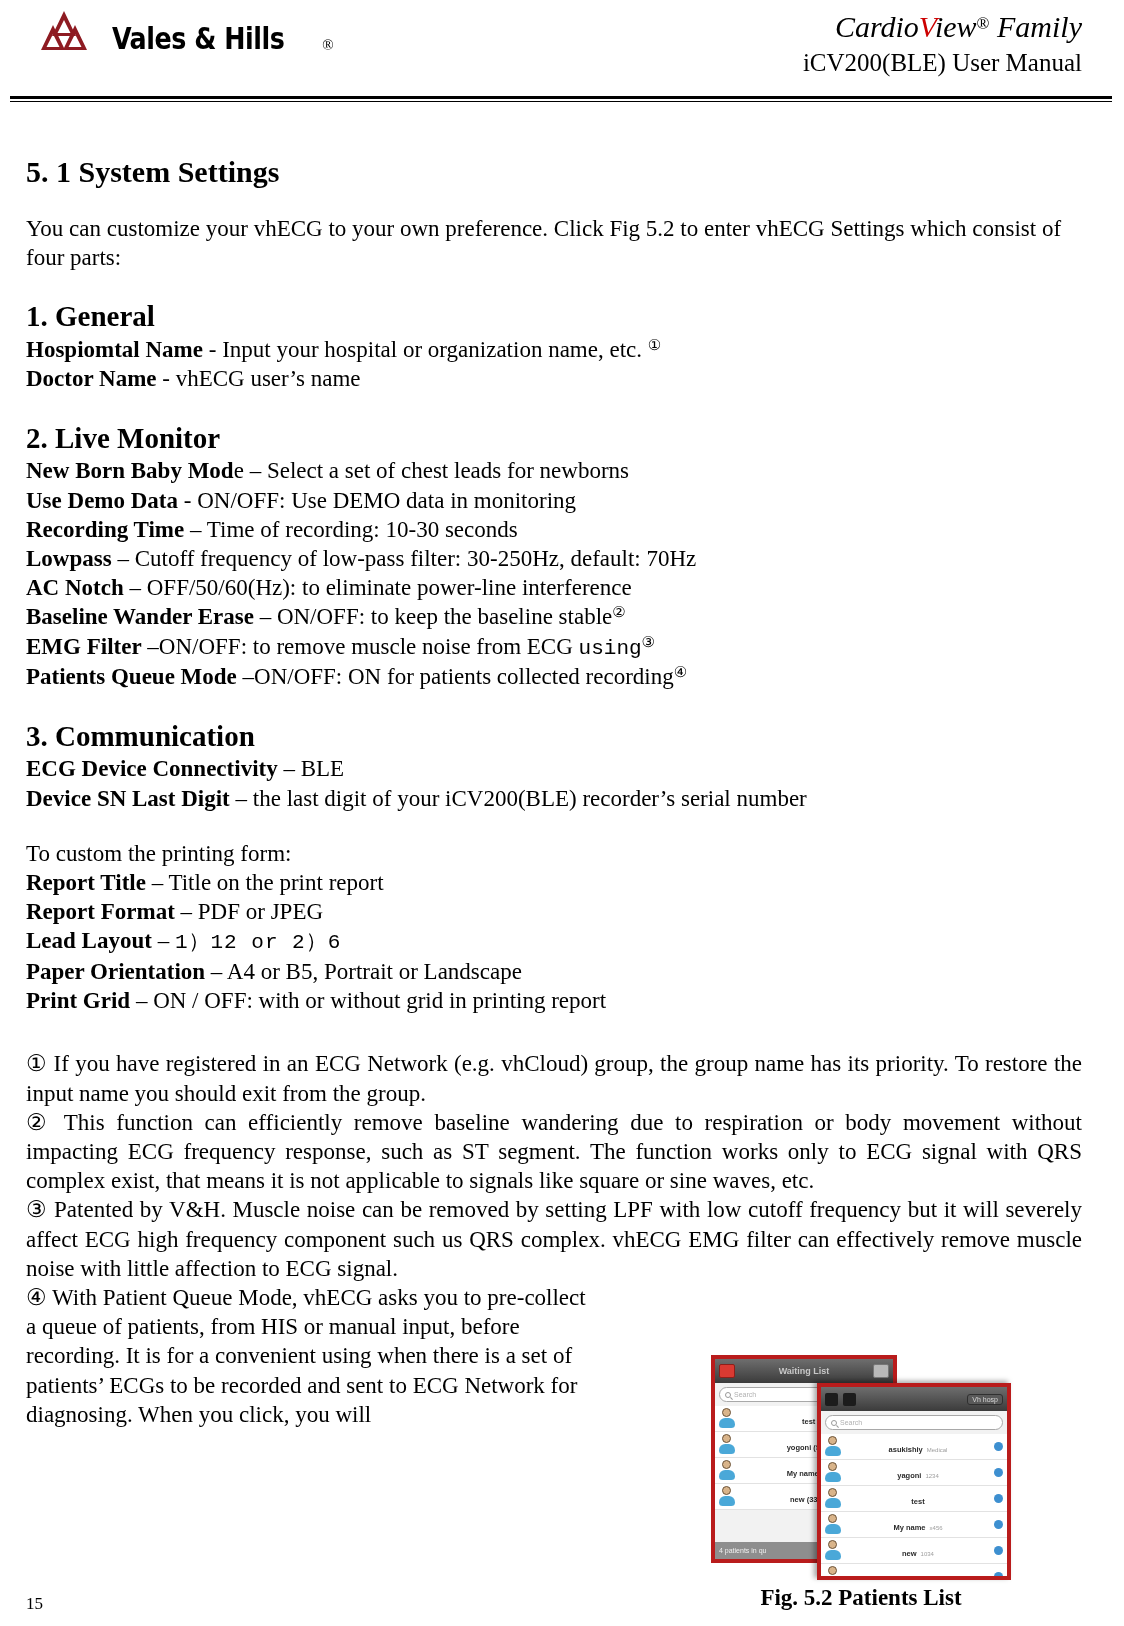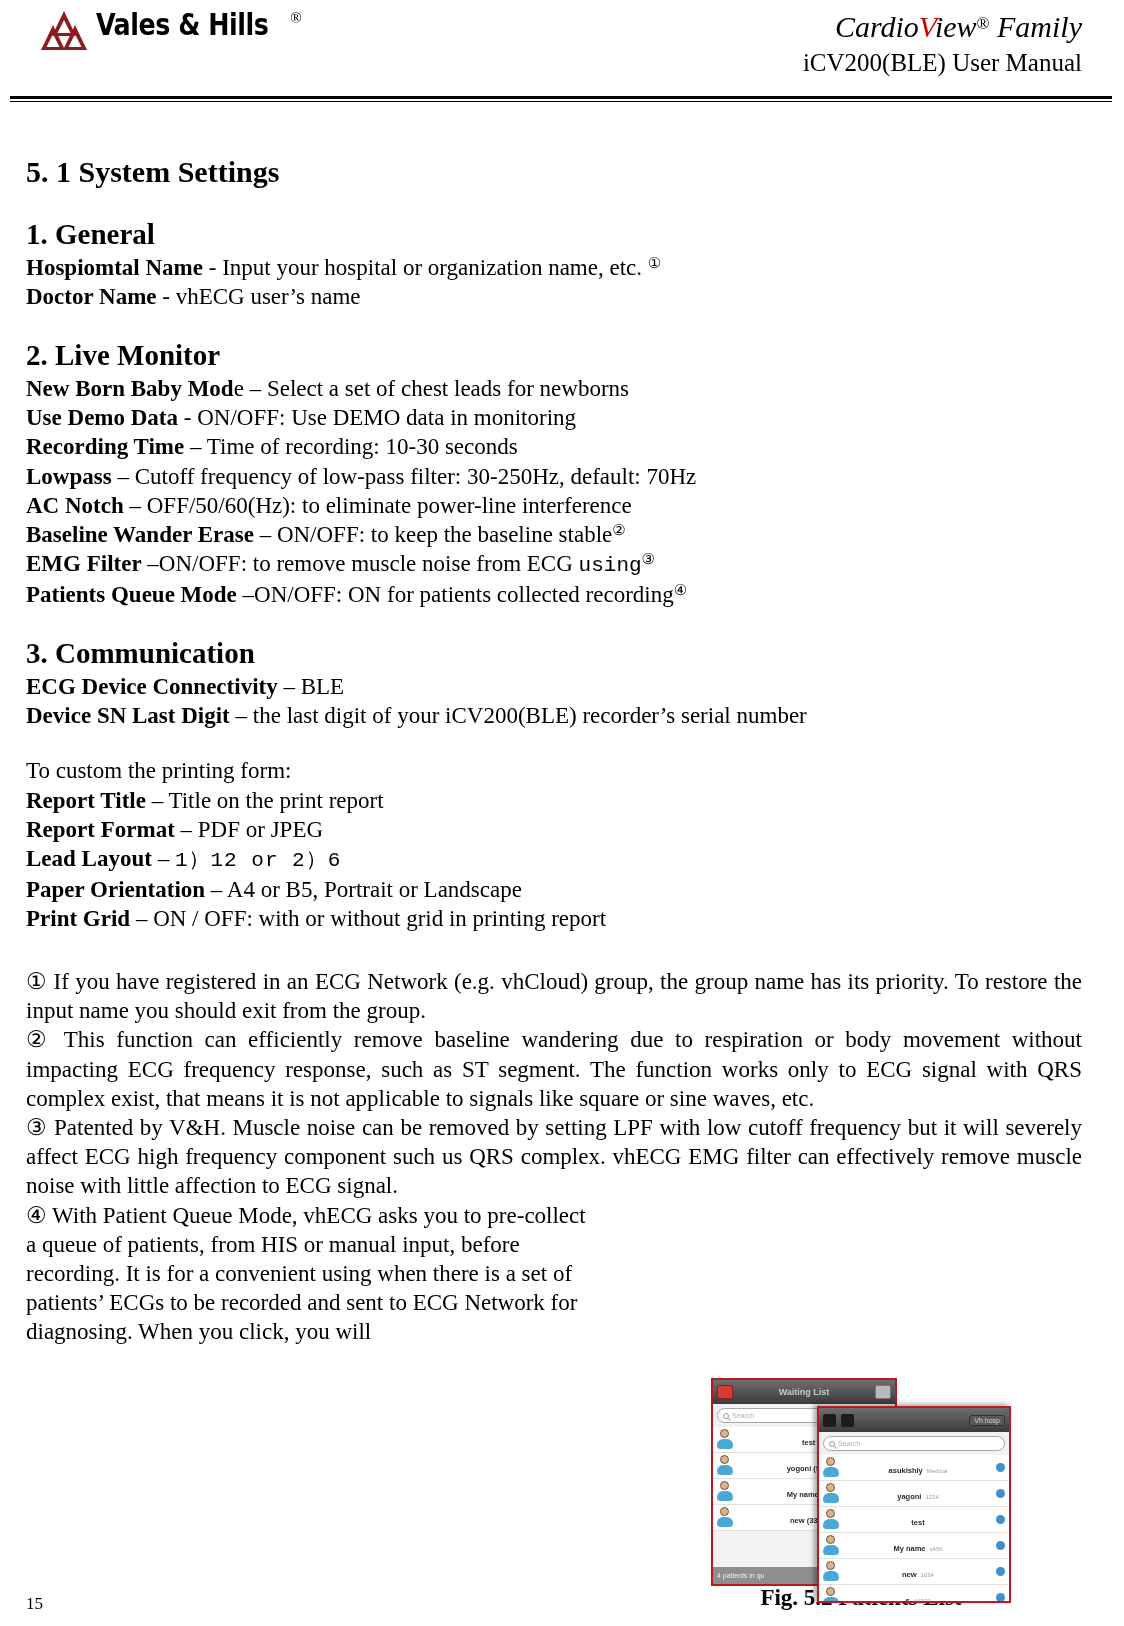--- a/index.html
+++ b/index.html
@@ -21,22 +21,22 @@
     padding: 4px 42px 0 40px;
   }
   .header-inner {
     display: flex;
     justify-content: space-between;
     align-items: flex-start;
     height: 100%;
   }
   .brand-block {
     display: flex;
-    align-items: flex-start;
-    gap: 8px;
+    align-items: flex-end;
+    gap: 24px;
     padding-top: 6px;
   }
   .brand-mark { width: 48px; height: 44px; display: block; }
   .brand-wordmark {
     font-family: "DejaVu Sans", sans-serif;
     font-weight: bold;
     font-size: 30px;
     letter-spacing: -0.5px;
     line-height: 1;
     color: #000;
@@ -149,23 +149,22 @@
   }
   .fig-stage {
     position: relative;
     width: 300px;
     height: 225px;
     margin: 0 auto 4px auto;
   }
   .phone {
     position: absolute;
     background: #f2f2f2;
-    border: 2px solid #b91c1c;
+    border: 4px solid #b91c1c;
     overflow: hidden;
-    margin-top: 23px;
   }
   .phone.back { left: 0; top: 0; width: 186px; height: 208px; }
   .phone.front { left: 106px; top: 28px; width: 194px; height: 197px; box-shadow: -3px -2px 5px rgba(0,0,0,0.35); }
   .ph-bar {
     height: 24px;
     background: linear-gradient(#6e6e6e, #3b3b3b);
     display: flex;
     align-items: center;
     justify-content: space-between;
     padding: 0 4px;
@@ -347,20 +346,21 @@
     </div>
 
   </div>
   <div class="header-rule"></div>
 </div>
 
 <div class="page-body">
 
   <h1 class="section-title">5. 1 System Settings</h1>
 
+  <p class="para">You can customize your vhECG to your own preference. Click Fig 5.2 to enter vhECG Settings which consist of four parts:</p>
 
   <div class="block">
     <div class="sub-head">1. General</div>
     <div class="item">
       <b>Hospiomtal Name</b><span> - </span><span>Input your hospital or organization name, etc. </span><span class="sup-note">①</span>
     </div>
     <div class="item">
       <b>Doctor Name</b><span> - </span><span>vhECG user’s name</span>
     </div>
   </div>

